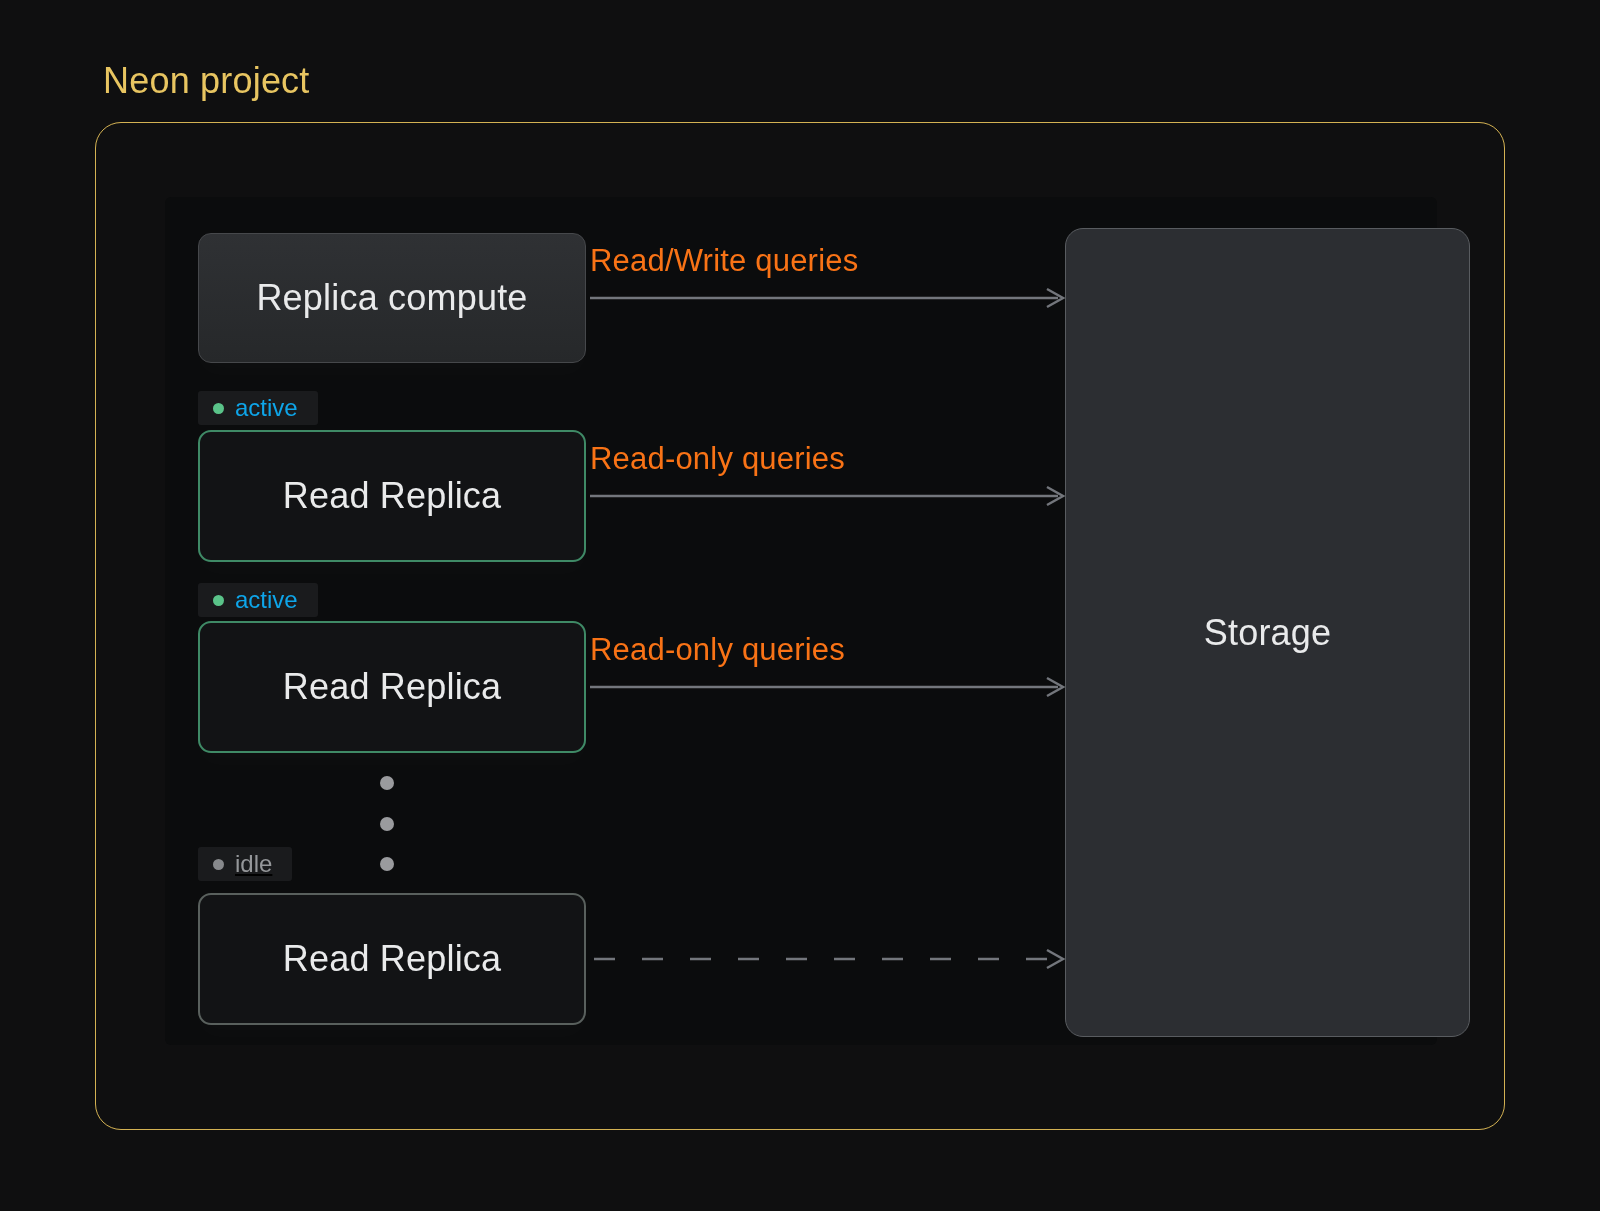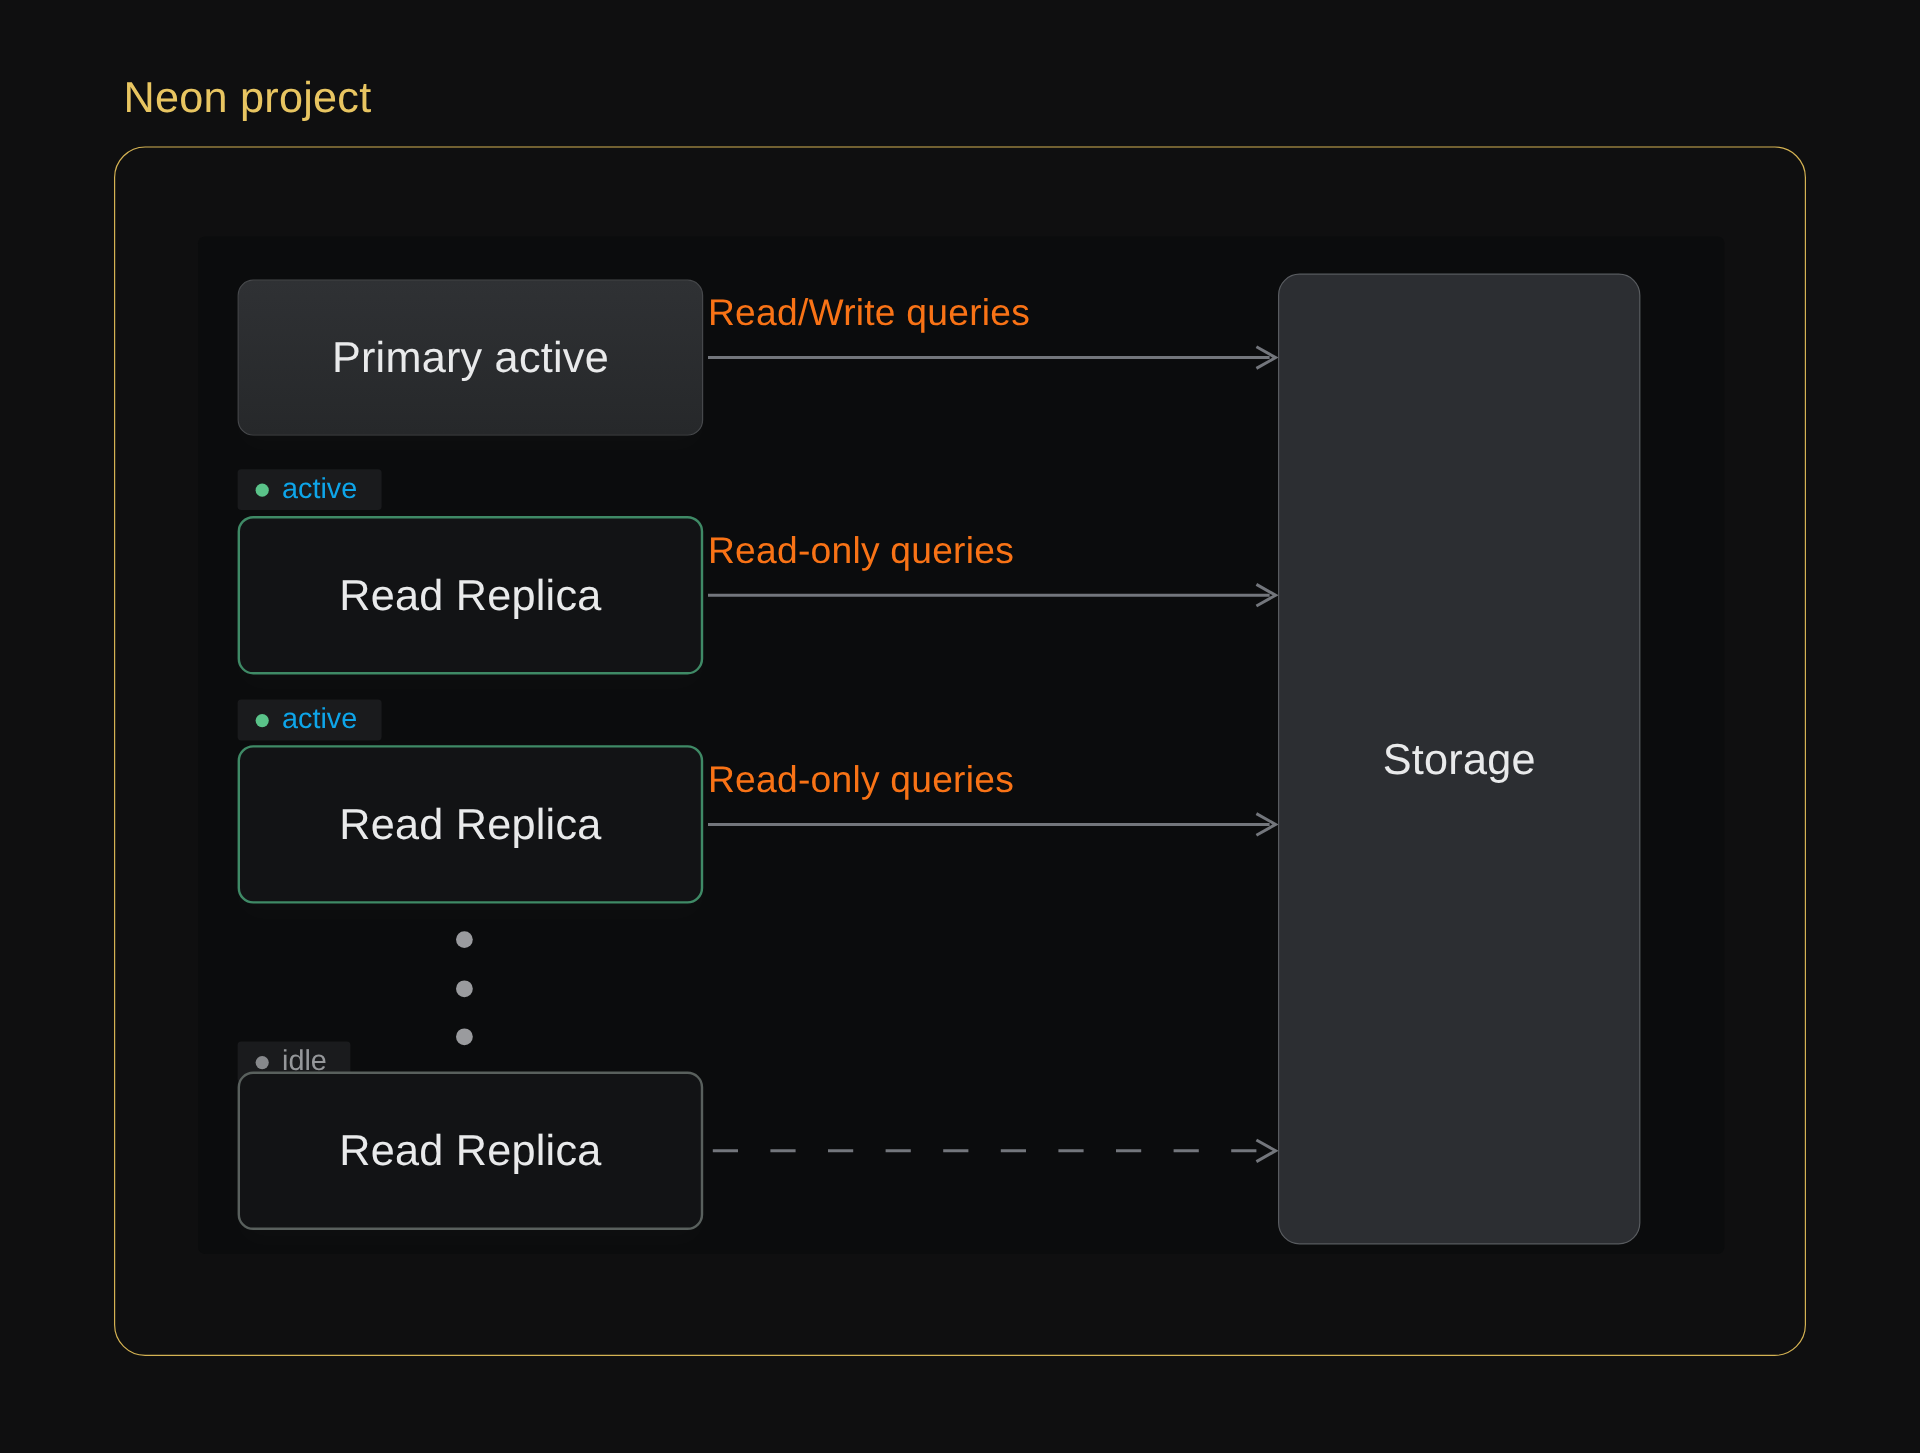--- a/index.html
+++ b/index.html
@@ -63,40 +63,40 @@
     left: 198px; width: 388px; height: 132px;
     background: #121315;
     box-shadow: 0 12px 22px rgba(255,255,255,0.015);
   }
   .replica-active { border: 2px solid #3f8a66; }
   .replica-idle   { border: 2px solid #59605d; }
   .node-rr1 { top: 430px; }
   .node-rr2 { top: 621px; }
   .node-rr3 { top: 893px; }
   .node-storage {
-    left: 1065px; top: 228px; width: 302px; height: 809px;
+    left: 1065px; top: 228px; width: 405px; height: 809px;
     background: #2c2e32;
     border: 1px solid #595c60;
     border-radius: 18px;
   }
   .status-chip {
     position: absolute;
     left: 198px;
     height: 34px;
     display: inline-flex;
     align-items: center;
     gap: 11px;
     padding: 0 20px 0 15px;
     background: #1a1b1d;
     border-radius: 3px;
     font-size: 24px;
   }
   .chip-1 { top: 391px; }
   .chip-2 { top: 583px; }
-  .chip-3 { top: 868px; }
+  .chip-3 { top: 847px; text-decoration: underline; }
   .status-dot {
     width: 11px; height: 11px;
     border-radius: 50%;
     flex: 0 0 auto;
   }
   .dot-active { background: #5ac389; }
   .dot-idle   { background: #87898c; }
   .chip-label-active { color: #0ea5e9; }
   .chip-label-idle   { color: #95979a; }
   .edge-label {
@@ -163,21 +163,21 @@
         <polyline points="1047,950 1063,959 1047,968"></polyline>
       </g>
     </g>
   </svg>
 
   <div class="edge-label edge-label-1">Read/Write queries</div>
   <div class="edge-label edge-label-2">Read-only queries</div>
   <div class="edge-label edge-label-3">Read-only queries</div>
 
   <div class="node node-primary">
-    <span>Primary active</span>
+    <span>Replica compute</span>
   </div>
 
   <div class="status-chip chip-1">
     <span class="status-dot dot-active"></span>
     <span class="chip-label-active">active</span>
   </div>
   <div class="node node-replica replica-active node-rr1">
     <span>Read Replica</span>
   </div>
 

